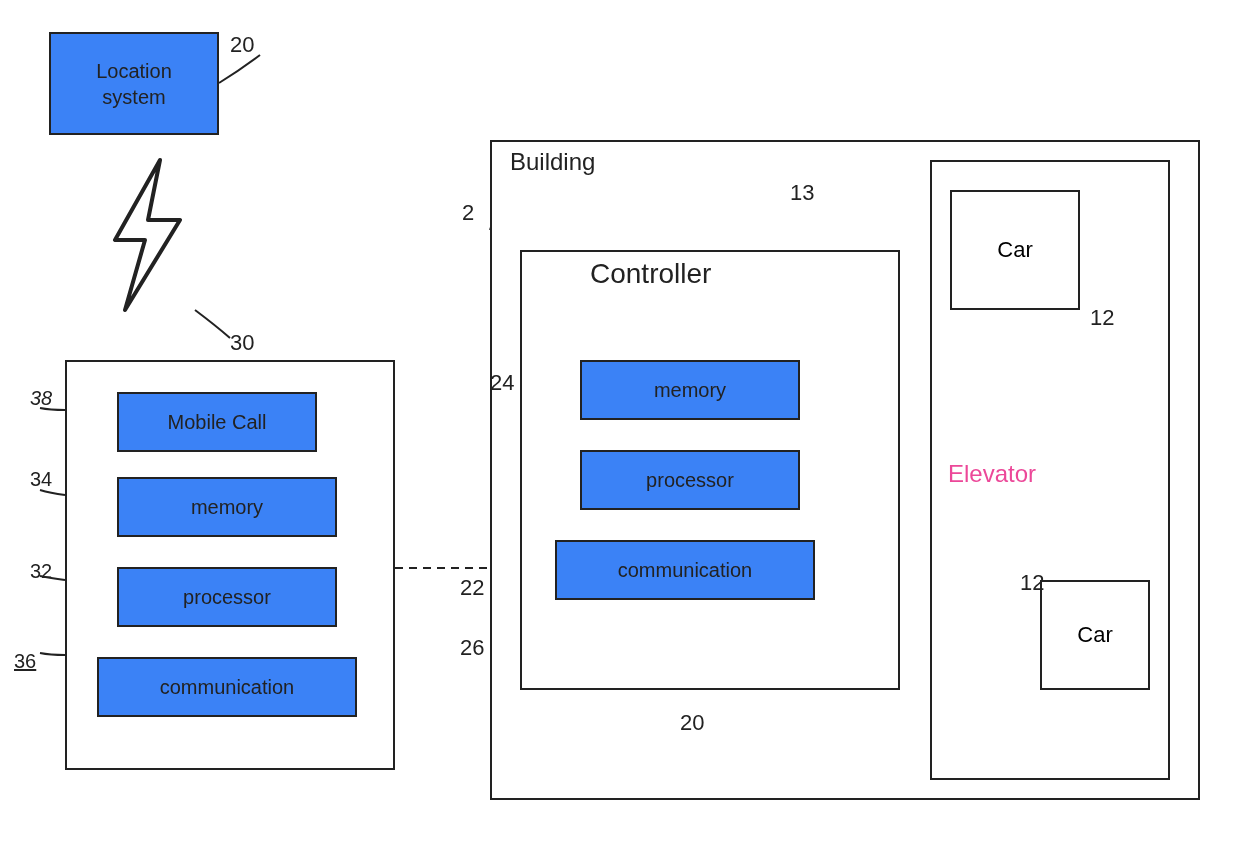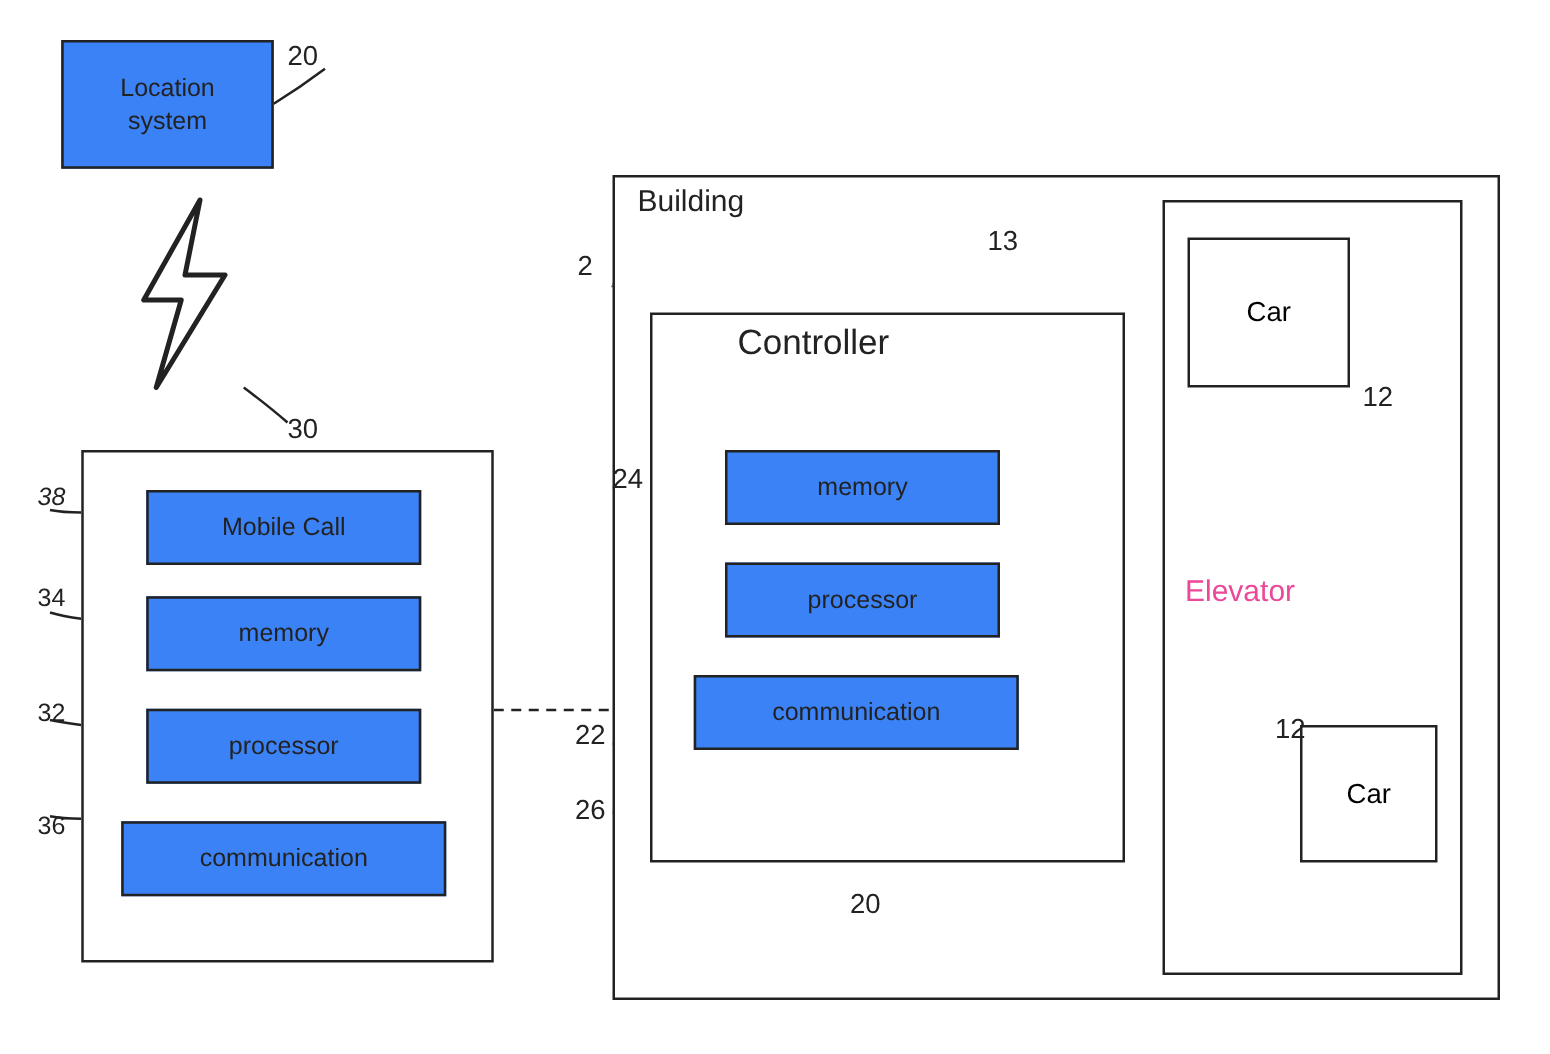--- a/index.html
+++ b/index.html
@@ -73,21 +73,21 @@
       display: flex;
       align-items: center;
       justify-content: center;
       font-size: 20px;
       color: #222;
     }
     .mobile-call-box {
       position: absolute;
       top: 30px;
       left: 50px;
-      width: 220px;
+      width: 200px;
       height: 60px;
     }
     .mobile-memory-box {
       position: absolute;
       top: 115px;
       left: 50px;
       width: 220px;
       height: 60px;
     }
     .mobile-processor-box {
@@ -101,21 +101,21 @@
       position: absolute;
       top: 295px;
       left: 30px;
       width: 260px;
       height: 60px;
     }
     
     .label-38 { position: absolute; top: 387px; left: 30px; font-size: 20px; color: #222; font-style: italic; }
     .label-34 { position: absolute; top: 468px; left: 30px; font-size: 20px; color: #222; }
     .label-32 { position: absolute; top: 560px; left: 30px; font-size: 20px; color: #222; }
-    .label-36 { position: absolute; top: 650px; left: 30px; font-size: 20px; color: #222; }
+    .label-36 { position: absolute; top: 650px; left: 14px; font-size: 20px; color: #222; text-decoration: underline; }
 
     
     .building-box {
       position: absolute;
       top: 140px;
       left: 490px;
       width: 710px;
       height: 660px;
       border: 2.5px solid #222;
       background: #fff;

